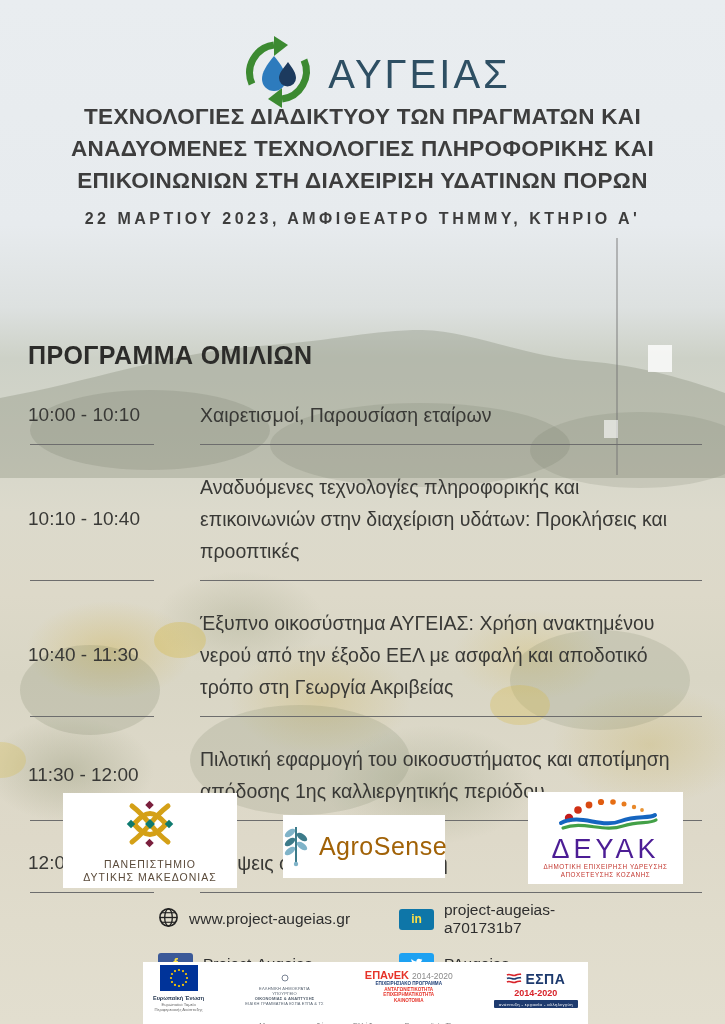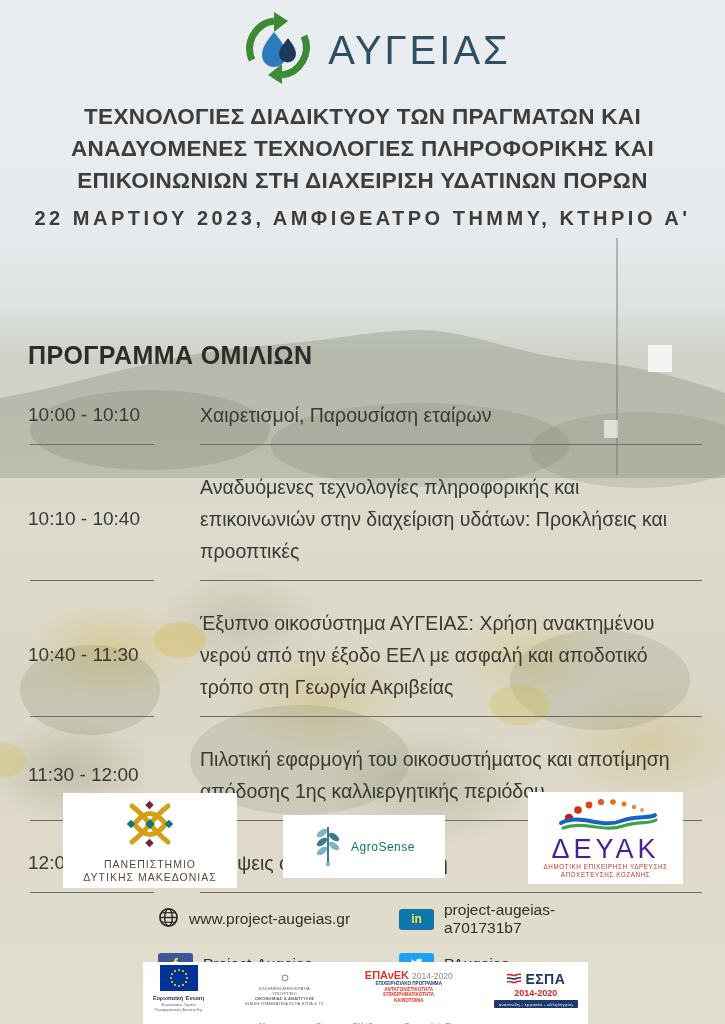--- a/index.html
+++ b/index.html
@@ -16,38 +16,38 @@
           linear-gradient(180deg,#e9edf0 0%,#e7ebee 22%,#dde1e0 30%,#cdd1c7 35%,#d4d5c9 42%,#dcdacc 50%,#ddd9c9 58%,#d9d6c5 66%,#dcd8c8 74%,#ded9c9 82%,#e0dccc 90%,#e2decf 100%);}
   .bg-art{position:absolute;left:0;top:0;pointer-events:none;}
   .abs{position:absolute;}
   .ctr{left:0;right:0;text-align:center;}
 
   
   .brand{display:flex;align-items:center;justify-content:center;gap:10px;}
   .brand-name{font-size:40px;letter-spacing:3px;color:#2e4f63;font-weight:400;}
 
   .title{font-size:22.5px;line-height:32px;color:#3d3d3d;font-weight:600;letter-spacing:0.3px;}
-  .dateline{font-size:20px;letter-spacing:3.5px;color:#3d3d3d;line-height:31px;font-weight:600;}
+  .dateline{font-size:16px;letter-spacing:3.5px;color:#3d3d3d;line-height:31px;font-weight:600;}
   .remote{font-size:14.5px;letter-spacing:0.6px;color:#3d3d3d;line-height:24px;font-weight:600;}
   .zoomurl{font-size:15px;color:#3d3d3d;font-weight:400;letter-spacing:0.2px;}
 
   .prog-head{font-size:25px;font-weight:700;color:#2c2c2a;letter-spacing:0.4px;}
 
   .prow{display:grid;grid-template-columns:172px 1fr;margin-bottom:26px;}
   .ptime,.pdesc{position:relative;display:flex;align-items:center;padding-bottom:14px;}
   .ptime{font-size:19px;color:#39393б;color:#393936;}
   .ptime::after{content:"";position:absolute;left:2px;bottom:0;width:124px;border-bottom:1.4px solid #6d6d6d;}
   .pdesc{font-size:19.5px;line-height:32px;color:#393936;padding-right:2px;}
   .pdesc::after{content:"";position:absolute;left:0;right:0;bottom:0;border-bottom:1.4px solid #6d6d6d;}
 
   
   .card{position:absolute;background:#fff;display:flex;flex-direction:column;align-items:center;justify-content:center;}
   .uowm-text{font-size:10.5px;letter-spacing:1px;color:#5a4a3a;line-height:13px;text-align:center;margin-top:4px;}
   .agro{flex-direction:row;gap:8px;}
-  .agro-name{font-size:12px;color:#0f766e;letter-spacing:0.5px;}
+  .agro-name{font-size:25px;color:#a16207;letter-spacing:0.5px;}
   .deyak-name{font-size:27px;font-weight:400;color:#4c1d95;letter-spacing:4px;line-height:28px;}
   .deyak-sub{font-size:6.3px;color:#c2342c;letter-spacing:0.6px;line-height:8px;text-align:center;}
 
   
   .contacts{display:grid;grid-template-columns:225px auto;row-gap:12px;column-gap:14px;align-items:center;gap:16px;}
   .contact{display:flex;align-items:center;gap:10px;font-size:15.5px;color:#2e2e2e;}
   .sq{width:35px;height:21px;border-radius:3px;display:flex;align-items:center;justify-content:center;
       color:#fde047;font-weight:700;font-size:14px;flex:0 0 auto;}
 
   
@@ -83,21 +83,21 @@
     <rect x="648" y="345" width="24" height="27" fill="rgba(255,255,255,0.78)"></rect>
     <rect x="604" y="420" width="14" height="18" fill="rgba(255,255,255,0.60)"></rect>
     <ellipse cx="90" cy="690" rx="70" ry="45" fill="rgba(77,92,60,0.14)"></ellipse>
     <ellipse cx="300" cy="760" rx="110" ry="55" fill="rgba(77,92,60,0.12)"></ellipse>
     <ellipse cx="600" cy="680" rx="90" ry="50" fill="rgba(77,92,60,0.12)"></ellipse>
     <ellipse cx="180" cy="640" rx="26" ry="18" fill="rgba(216,186,70,0.35)"></ellipse>
     <ellipse cx="520" cy="705" rx="30" ry="20" fill="rgba(216,186,70,0.30)"></ellipse>
     <ellipse cx="660, " cy="760" rx="26" ry="18" fill="rgba(216,186,70,0.28)"></ellipse>
   </svg>
 
-  <div class="abs ctr" style="top:8px;padding-left:24px;">
+  <div class="abs ctr" style="top:32px;padding-left:24px;">
     <div class="brand">
       <span>
         <svg width="80" height="80" viewBox="0 0 80 80">
           <g fill="none" stroke="#3c8a31" stroke-width="7">
             <path d="M14,52 A28,28 0 0 1 36,13"></path>
             <path d="M66,28 A28,28 0 0 1 44,67"></path>
           </g>
           <polygon points="36,4 50,13 36,24" fill="#3c8a31"></polygon>
           <polygon points="44,76 30,67 44,56" fill="#3c8a31"></polygon>
           <path d="M36,24 C44,34 48,40 48,47 a12,12 0 0 1 -24,0 C24,40 28,34 36,24 Z" fill="#2d7bbd"></path>

